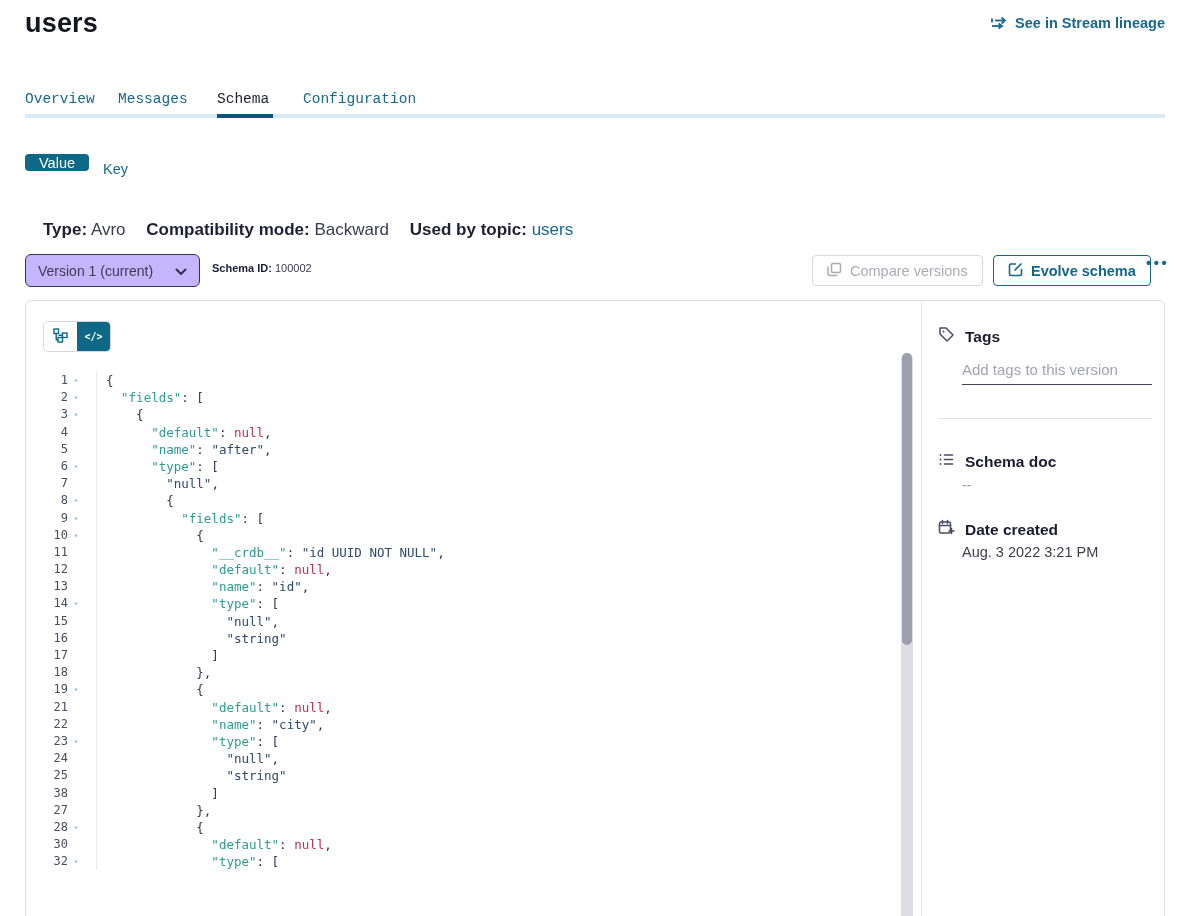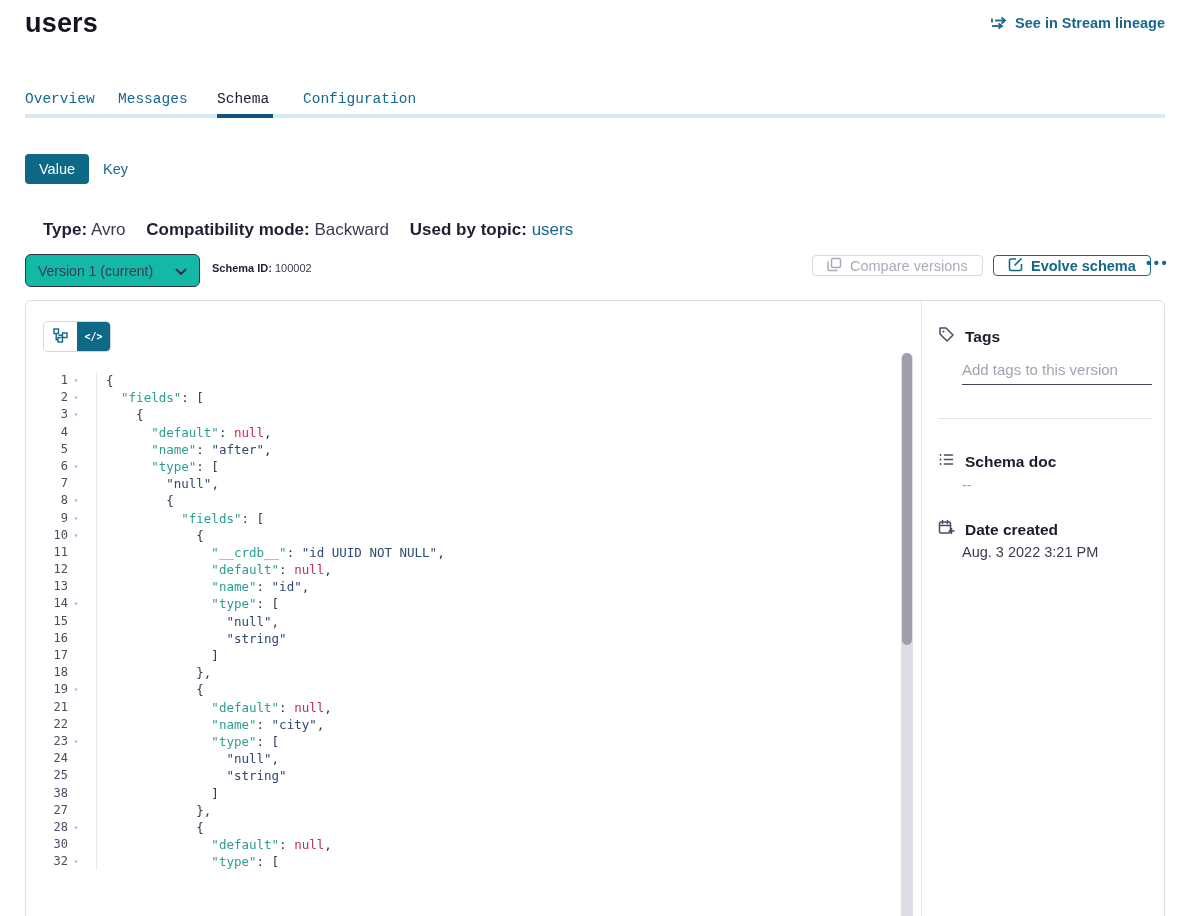--- a/index.html
+++ b/index.html
@@ -13,39 +13,39 @@
     color:#17688f; font-size:14.5px; font-weight:700; cursor:pointer; }
   .lineage-link svg { display:block; }
 
   
   .tab { position:absolute; top:91px; font-size:14.5px; color:#17688f; cursor:pointer;font-family:Liberation Mono, monospace; }
   .tab.active { color:#1d1d2e; font-weight:500; }
   .tab-track { position:absolute; left:25px; right:24px; top:114px; height:4px; background:#d8eaf3; }
   .tab-active-bar { position:absolute; left:192px; width:56px; height:4px; background:#09557d; }
 
   
-  .vk-value { position:absolute; left:25px; top:154px; height:30px; padding:0 14px;
+  .vk-value { position:absolute; left:25px; top:154px; height:17px; padding:0 14px;
     background:#0d6985; color:#fff; font-size:14.5px; border:none; border-radius:4px; cursor:pointer;
     font-family:"Liberation Sans", sans-serif; }
   .vk-key { position:absolute; left:103px; top:161px; font-size:14.5px; color:#17688f; cursor:pointer; }
 
   
   .meta-row { position:absolute; left:43px; top:220px; font-size:17px; color:#3a3a50; }
   .meta-item { margin-right:16px; }
   .meta-item b { color:#1f1f33; font-weight:700; }
   .meta-link { color:#17688f; cursor:pointer; }
 
   
   .version-select { position:absolute; left:25px; top:254px; width:175px; height:33px;
-    border:1px solid #33334d; border-radius:6px; background:#14b8a6; display:flex; align-items:center;
+    border:1px solid #33334d; border-radius:6px; background:#c4b5fd; display:flex; align-items:center;
     padding:0 12px; font-size:14px; color:#3c3c52; cursor:pointer; justify-content:space-between; }
   .schemaid { position:absolute; left:212px; top:262px; font-size:11px; color:#3a3a50; }
   .schemaid b { color:#1f1f33; font-weight:700; }
 
-  .btn { position:absolute; top:255px; height:21px; border-radius:4px; background:#fff;
+  .btn { position:absolute; top:255px; height:31px; border-radius:4px; background:#fff;
     display:flex; align-items:center; gap:8px; padding:0 14px; font-size:14.5px; cursor:pointer;
     font-family:"Liberation Sans", sans-serif; }
   .btn-compare { left:812px; border:1px solid #d8d8e0; color:#ababb8; }
   .btn-evolve { left:993px; border:1px solid #12678a; color:#12678a; font-weight:700; }
   .more-btn { position:absolute; left:1146px; top:254px; color:#17688f; font-size:15px;
     letter-spacing:2.5px; font-weight:700; cursor:pointer; background:none; border:none; }
 
   
   .card { position:absolute; left:25px; top:300px; width:1140px; height:660px;
     border:1px solid #dddde5; border-radius:6px; display:flex; background:#fff; }

